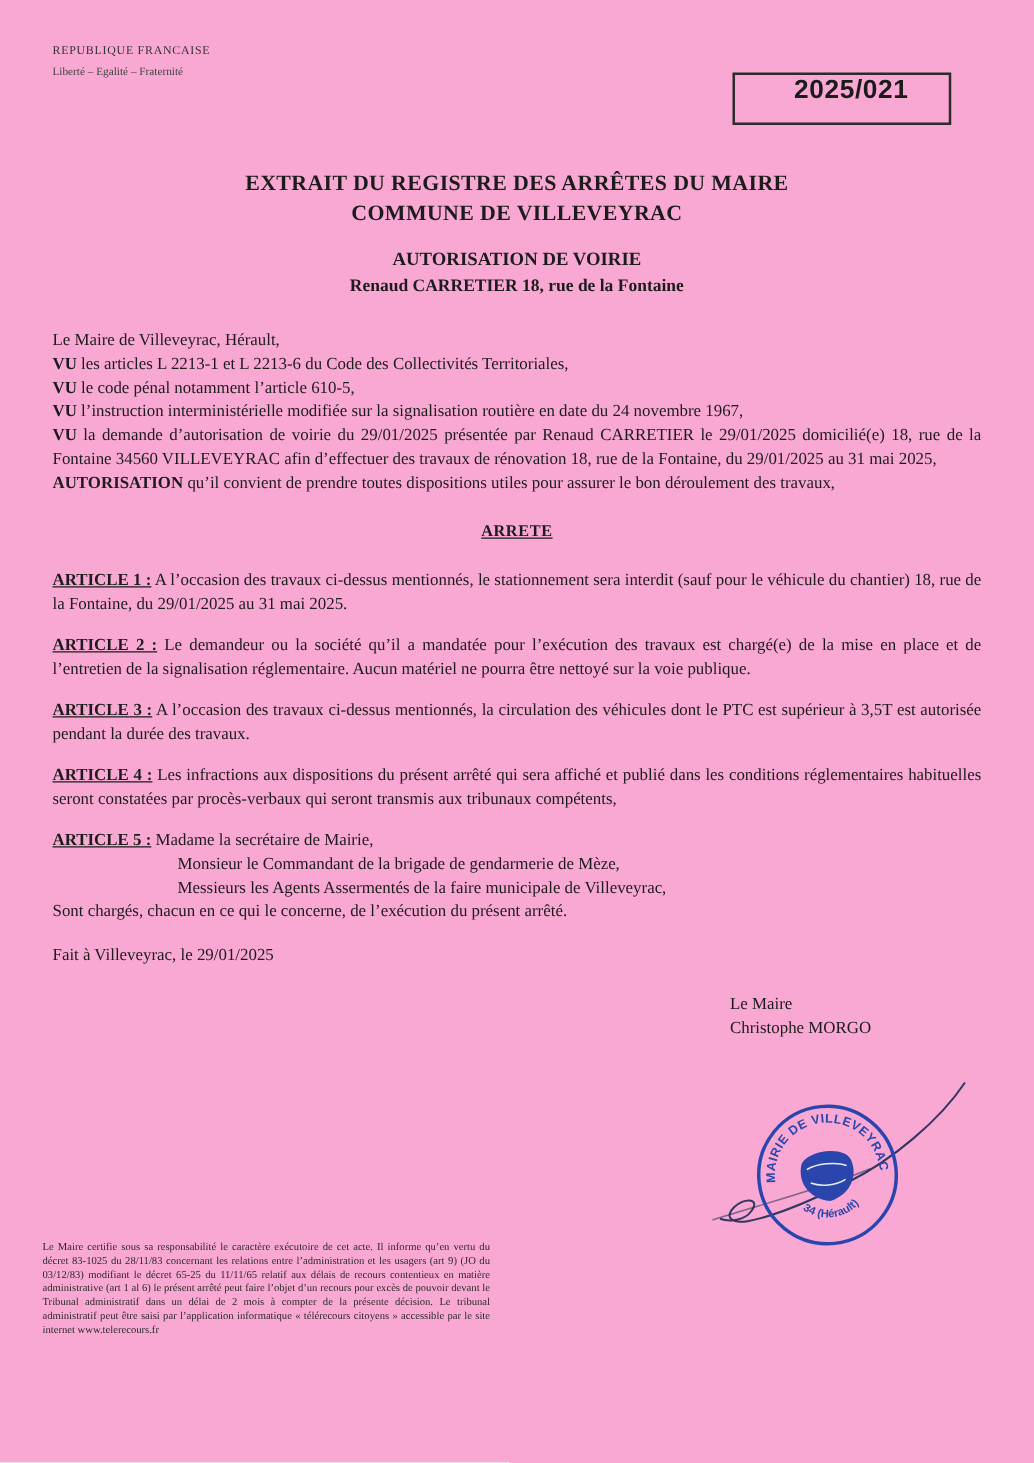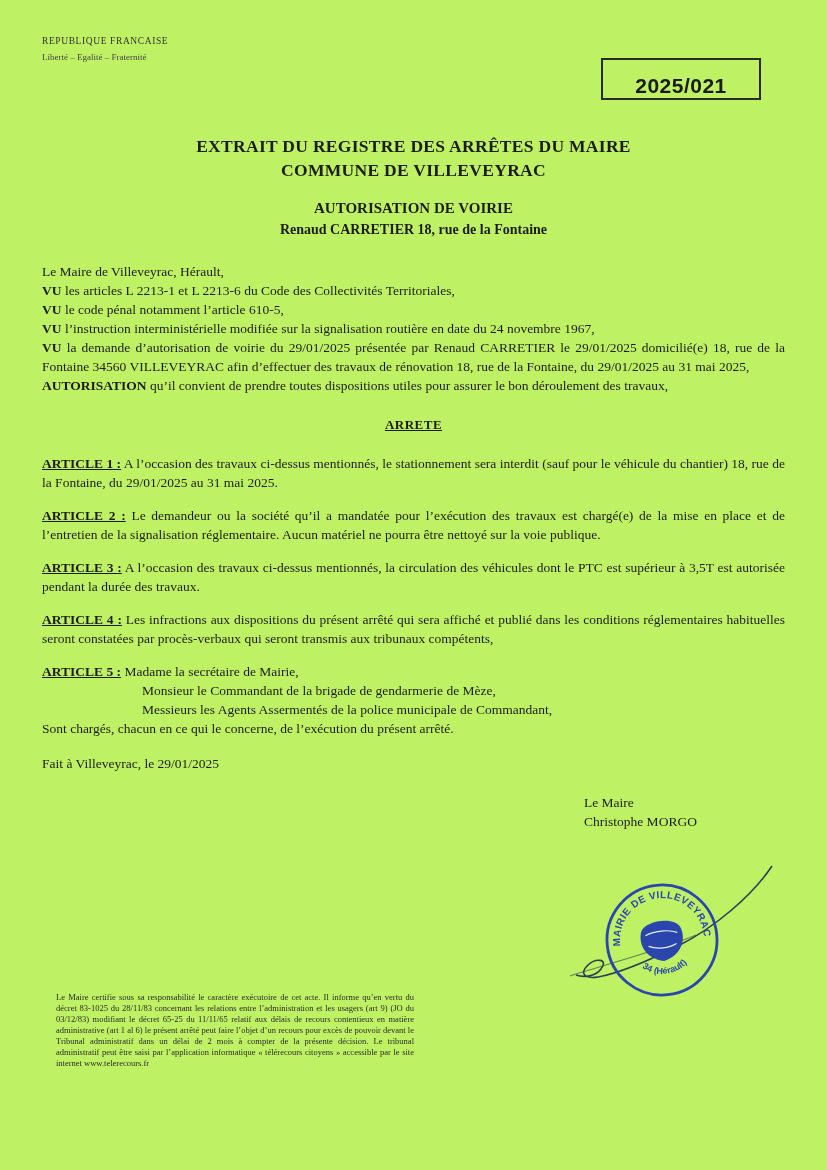--- a/index.html
+++ b/index.html
@@ -1,30 +1,30 @@
 <!DOCTYPE html>
 <html><head>
 <meta charset="utf-8">
 <style>
   html,body { margin:0; padding:0; background:#ffffff; }
   .page {
     position:relative; width:827px; height:1170px; margin:0 auto;
-    background:#bef264; color:#1c1c1c; overflow:hidden;
+    background:#f9a8d4; color:#1c1c1c; overflow:hidden;
     font-family:"Liberation Serif", serif;
   }
   .content { padding:36px 42px 0 42px; }
 
   
   .rf-line1 { font-size:9.5px; letter-spacing:0.6px; color:#333; }
   .rf-line2 { font-size:9px; color:#444; margin-top:6px; }
 
   
   .doc-num {
     position:absolute; top:58px; right:66px; width:156px; height:38px;
-    border:2.5px solid #2b2b2b; display:flex; align-items:flex-end; justify-content:center;
+    border:2.5px solid #2b2b2b; display:flex; align-items:flex-start; justify-content:center;padding-left:15px;
   }
   .doc-num span {
     font-family:"Liberation Sans", sans-serif; font-weight:bold; font-size:21px; color:#1b1b1b;
     letter-spacing:0.5px;
   }
 
   
   .titles { margin-top:72px; text-align:center; }
   .t1 { font-size:17.5px; font-weight:bold; letter-spacing:0.3px; line-height:24px; }
   .subject { margin-top:16px; text-align:center; }
@@ -49,21 +49,21 @@
   
   .sign-block {
     margin:20px 0 0 542px; font-size:13.5px; line-height:19px; text-align:left;
   }
 
   
   .stamp-area { position:absolute; left:542px; top:852px; width:248px; height:178px; }
 
   
   .cert {
-    position:absolute; left:56px; top:992px; width:358px;
+    position:absolute; left:34px; top:992px; width:358px;
     font-size:8.5px; line-height:11px; color:#2a2a2a; text-align:justify;
     font-family:"Liberation Serif", serif;
   }
 </style>
 </head>
 <body>
 
 <div class="page">
   <div class="content">
 
@@ -97,21 +97,21 @@
 
       <h2 class="arrete">ARRETE</h2>
 
       <p class="article"><span class="lead">ARTICLE 1 :</span><span> A l’occasion des travaux ci-dessus mentionnés, le stationnement sera interdit (sauf pour le véhicule du chantier) 18, rue de la Fontaine, du 29/01/2025 au 31 mai 2025.</span></p>
       <p class="article"><span class="lead">ARTICLE 2 :</span><span> Le demandeur ou la société qu’il a mandatée pour l’exécution des travaux est chargé(e) de la mise en place et de l’entretien de la signalisation réglementaire. Aucun matériel ne pourra être nettoyé sur la voie publique.</span></p>
       <p class="article"><span class="lead">ARTICLE 3 :</span><span> A l’occasion des travaux ci-dessus mentionnés, la circulation des véhicules dont le PTC est supérieur à 3,5T est autorisée pendant la durée des travaux.</span></p>
       <p class="article"><span class="lead">ARTICLE 4 :</span><span> Les infractions aux dispositions du présent arrêté qui sera affiché et publié dans les conditions réglementaires habituelles seront constatées par procès-verbaux qui seront transmis aux tribunaux compétents,</span></p>
 
       <p><span class="lead article5lead" style="font-weight:bold;text-decoration:underline;">ARTICLE 5 :</span><span> Madame la secrétaire de Mairie,</span></p>
       <p class="subline">Monsieur le Commandant de la brigade de gendarmerie de Mèze,</p>
-      <p class="subline">Messieurs les Agents Assermentés de la police municipale de Commandant,</p>
+      <p class="subline">Messieurs les Agents Assermentés de la faire municipale de Villeveyrac,</p>
       <p class="a5closing">Sont chargés, chacun en ce qui le concerne, de l’exécution du présent arrêté.</p>
 
       <p class="place-date">Fait à Villeveyrac, le 29/01/2025</p>
     </section>
 
     <div class="sign-block">
       <div>Le Maire</div>
       <div>Christophe MORGO</div>
     </div>
 

